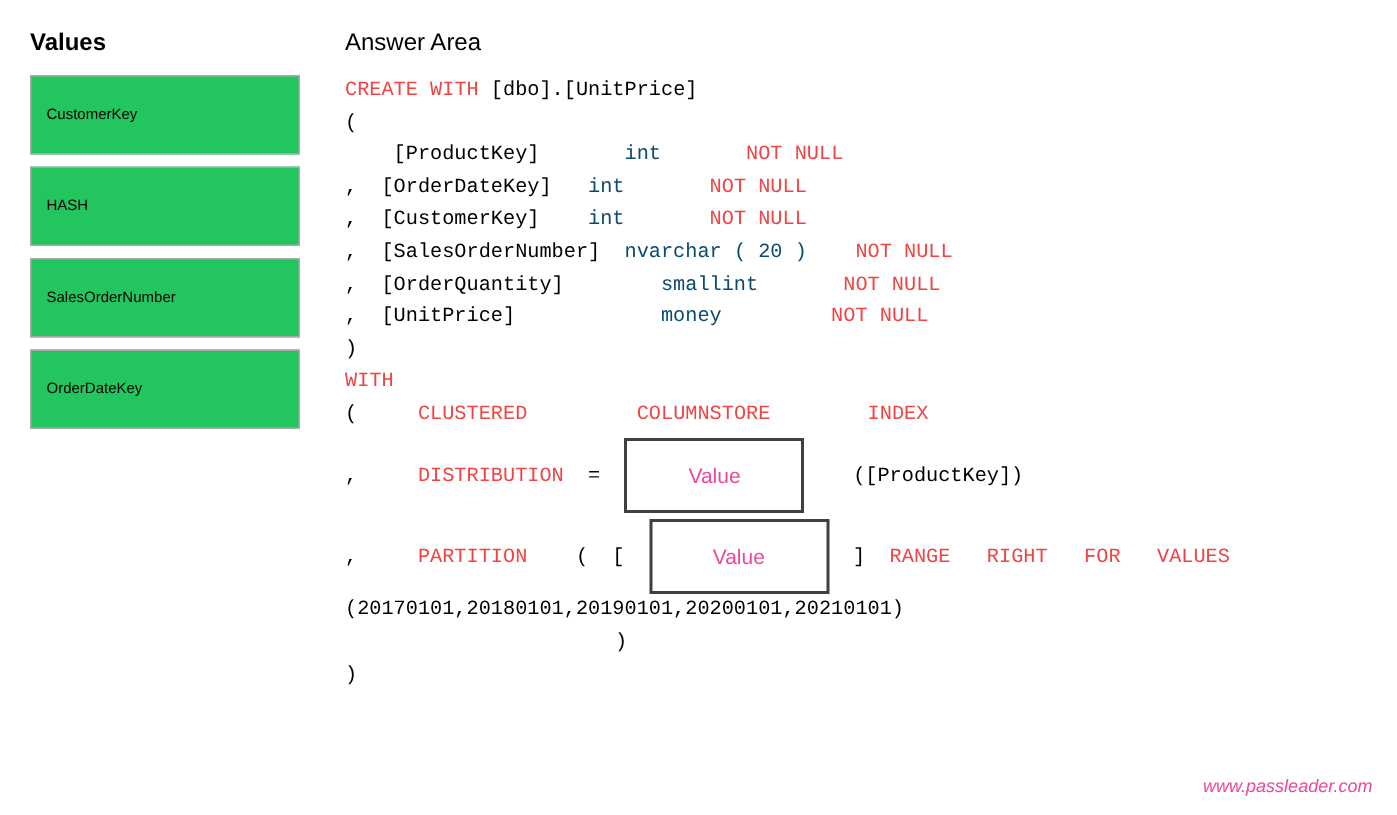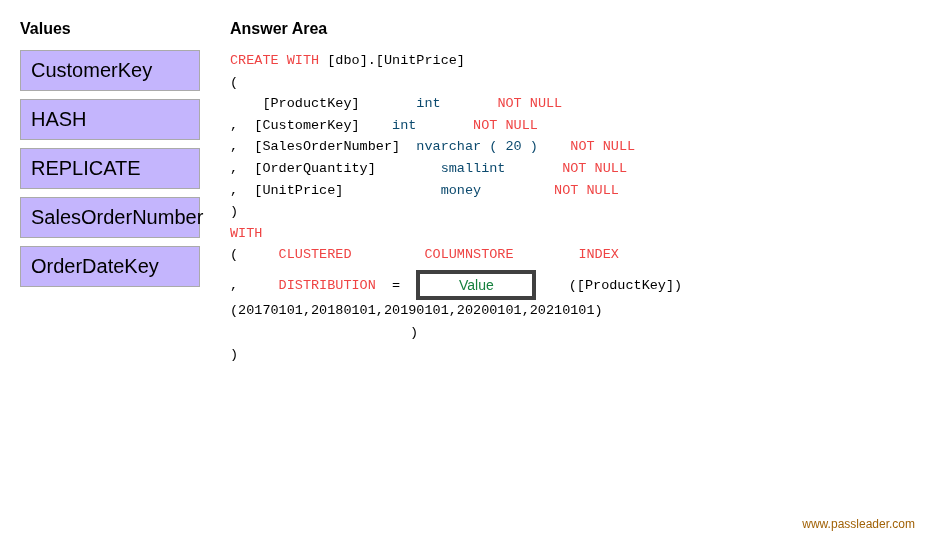--- a/index.html
+++ b/index.html
@@ -21,90 +21,88 @@
 
     .left-panel h2 {
       font-size: 16px;
       font-weight: bold;
       color: #000;
       margin-bottom: 12px;
     }
 
     .value-box {
       border: 1px solid #aaa;
-      padding: 8px 10px;
+      padding: 20px 10px;
       margin-bottom: 8px;
-      font-size: 20px;
-      color: #000;
-      background: #c4b5fd;
+      font-size: 10px;
+      color: #000;
+      background: #22c55e;
       cursor: grab;
     }
 
     .right-panel {
       flex: 1;
       padding-left: 10px;
     }
 
     .right-panel h2 {
       font-size: 16px;
-      font-weight: bold;
+      font-weight: normal;
       color: #000;
       margin-bottom: 12px;
     }
 
     .code-area {
       font-family: 'Courier New', Courier, monospace;
       font-size: 13.5px;
       line-height: 1.6;
       color: #000;
     }
 
     .kw-blue { color: #ef4444; }
     .kw-teal { color: #0c4a6e; }
 
     .inline-value-box {
       display: inline-block;
-      border: 4px solid #404040;
+      border: 2px solid #404040;
       background: #fff;
-      padding: 0 20px;
+      padding: 12px 20px;
       font-size: 14px;
       font-family: Arial, sans-serif;
-      color: #15803d;
+      color: #ec4899;
       vertical-align: middle;
       min-width: 120px;
       text-align: center;
     }
 
     .watermark {
       position: absolute;
       bottom: 12px;
       right: 16px;
       font-size: 12px;
-      color: #a16207;
+      color: #ec4899;
+      font-style: italic;
       font-family: Arial, sans-serif;
     }
 
     body { position: relative; }
   </style>
 </head>
 <body>
 
 <div class="left-panel">
   <h2>Values</h2>
 
   <div class="value-box">
     <span>CustomerKey</span>
   </div>
   <div class="value-box">
     <span>HASH</span>
   </div>
   <div class="value-box">
-    <span>REPLICATE</span>
-  </div>
-  <div class="value-box">
     <span>SalesOrderNumber</span>
   </div>
   <div class="value-box">
     <span>OrderDateKey</span>
   </div>
 </div>
 
 <div class="right-panel">
   <h2>Answer Area</h2>
 
@@ -113,20 +111,26 @@
     <div>
       <span class="kw-blue">CREATE</span>
       <span class="kw-blue"> WITH</span>
       <span> [dbo].[UnitPrice]</span>
     </div>
 
     <div>(</div>
 
     <div>
       &nbsp;&nbsp;&nbsp;&nbsp;[ProductKey]&nbsp;&nbsp;&nbsp;&nbsp;&nbsp;&nbsp;
+      <span class="kw-teal">int</span>
+      &nbsp;&nbsp;&nbsp;&nbsp;&nbsp;
+      <span class="kw-blue">NOT&nbsp;NULL</span>
+    </div>
+    <div>
+      ,&nbsp;&nbsp;[OrderDateKey]&nbsp;&nbsp;
       <span class="kw-teal">int</span>
       &nbsp;&nbsp;&nbsp;&nbsp;&nbsp;
       <span class="kw-blue">NOT&nbsp;NULL</span>
     </div>
     <div>
       ,&nbsp;&nbsp;[CustomerKey]&nbsp;&nbsp;&nbsp;
       <span class="kw-teal">int</span>
       &nbsp;&nbsp;&nbsp;&nbsp;&nbsp;
       <span class="kw-blue">NOT&nbsp;NULL</span>
     </div>
@@ -168,20 +172,36 @@
       ,&nbsp;&nbsp;&nbsp;&nbsp;
       <span class="kw-blue">DISTRIBUTION</span>
       &nbsp;=&nbsp;
       <span class="inline-value-box">
         <span>Value</span>
       </span>
       &nbsp;&nbsp;
       <span>([ProductKey])</span>
     </div>
 
+    <div style="margin-top:4px;">
+      ,&nbsp;&nbsp;&nbsp;&nbsp;
+      <span class="kw-blue">PARTITION</span>
+      &nbsp;&nbsp;&nbsp;(&nbsp;&nbsp;[&nbsp;
+      <span class="inline-value-box">
+        <span>Value</span>
+      </span>
+      &nbsp;]&nbsp;
+      <span class="kw-blue">RANGE</span>
+      &nbsp;
+      <span class="kw-blue">RIGHT</span>
+      &nbsp;
+      <span class="kw-blue">FOR</span>
+      &nbsp;
+      <span class="kw-blue">VALUES</span>
+    </div>
 
     <div style="">
       <span>(20170101,20180101,20190101,20200101,20210101)</span>
     </div>
 
     <div style="margin-left: 180px;">)</div>
 
     <div>)</div>
   </div>
 </div>

